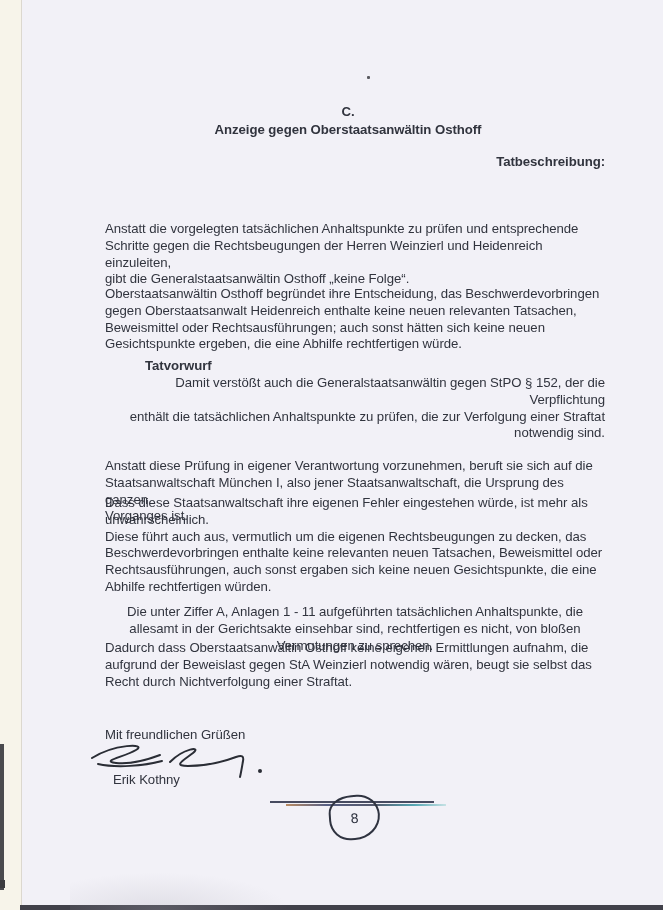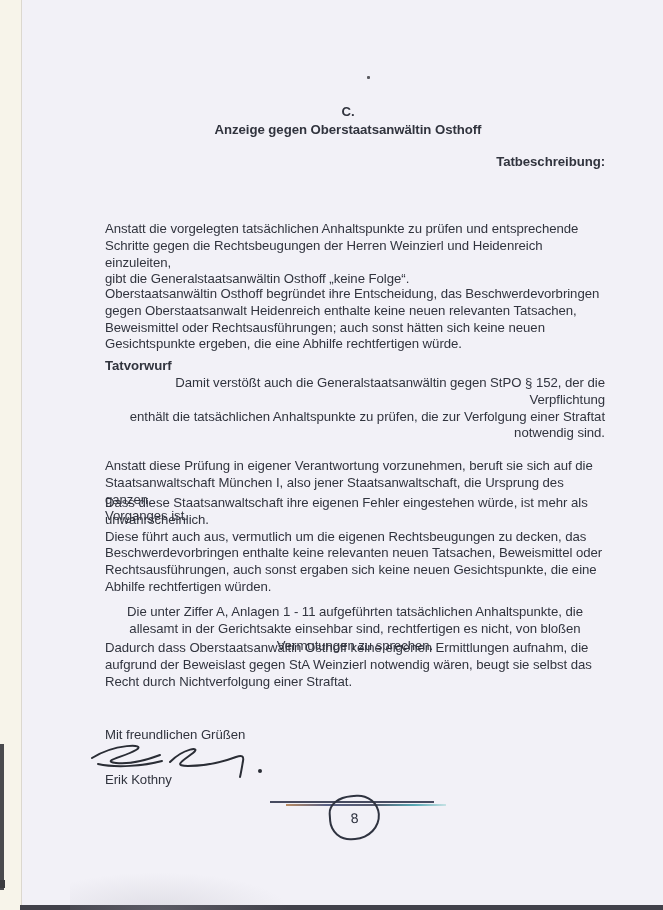--- a/index.html
+++ b/index.html
@@ -50,29 +50,29 @@
   .bold { font-weight: bold; }
   .center-wrap {
     position: absolute; left: 85px; width: 526px; text-align: center;
   }
   #heading-letter { top: 104px; }
   #heading-title  { top: 122px; }
   #sec1-heading { top: 154px; text-align: right; }
   #para1 { top: 171px; }
   #para2 { top: 221px; }
   #para3 { top: 286px; }
-  #sec2-heading { top: 358px; }
+  #sec2-heading { top: 358px; margin-left: 40px; }
   #para4 { top: 375px; text-align: right; }
   #para5 { top: 437px; margin-top: 21px; }
   #para6 { top: 495px; }
   #para7 { top: 604px; text-align: center; }
   #para8 { top: 640px; }
   #closing { top: 727px; }
   #signature { position: absolute; left: 86px; top: 740px; width: 200px; height: 46px; }
-  #signer-name { top: 772px; }
+  #signer-name { top: 772px; margin-left: 8px; }
 
   
   .footer-line1 {
     position: absolute; left: 270px; top: 801px; width: 164px; height: 2px;
     background: #474b60;
   }
   .footer-line2 {
     position: absolute; left: 286px; top: 804px; width: 160px; height: 1.5px;
     background: linear-gradient(90deg, #b07a4a 0%, #3d4670 25%, #3a3f55 55%, #3a9aa8 80%, #bfe0e2 100%);
     opacity: 0.85;

